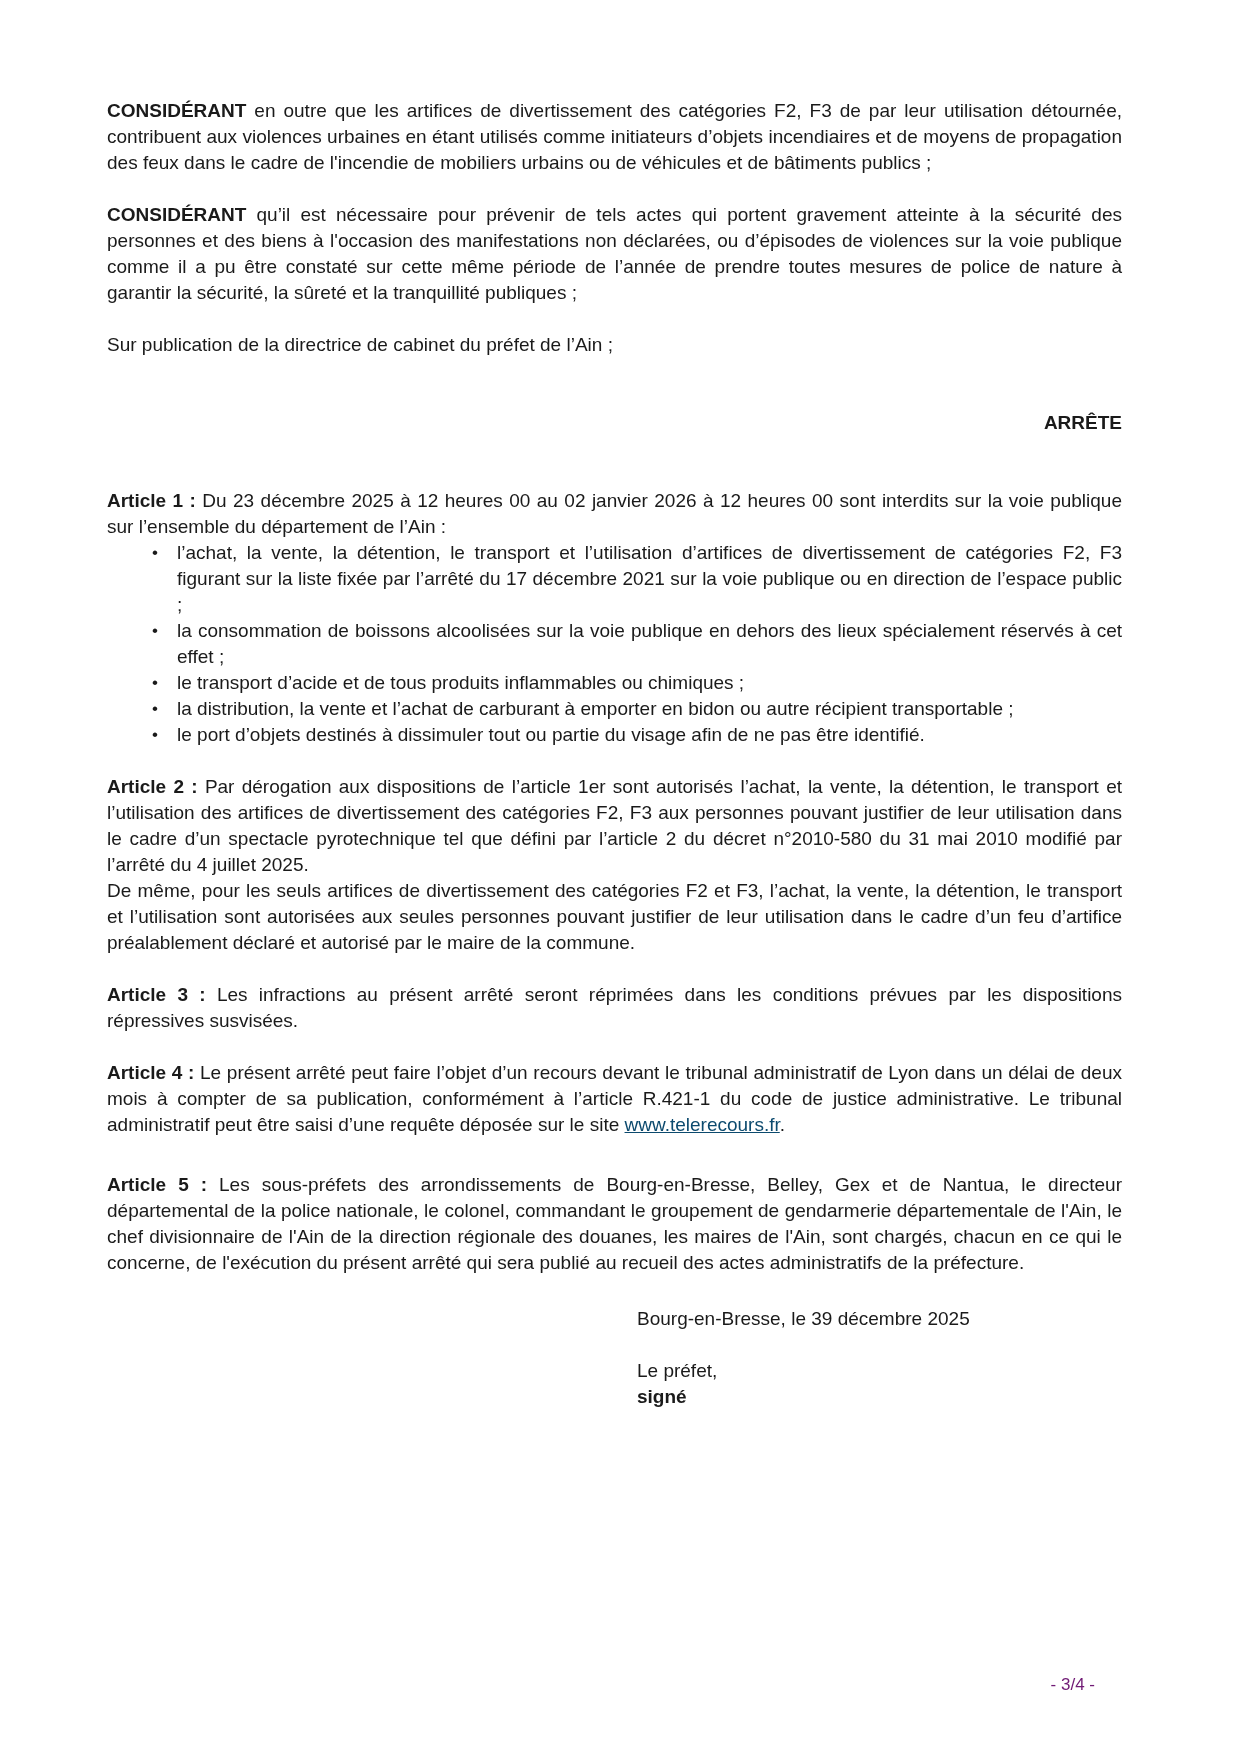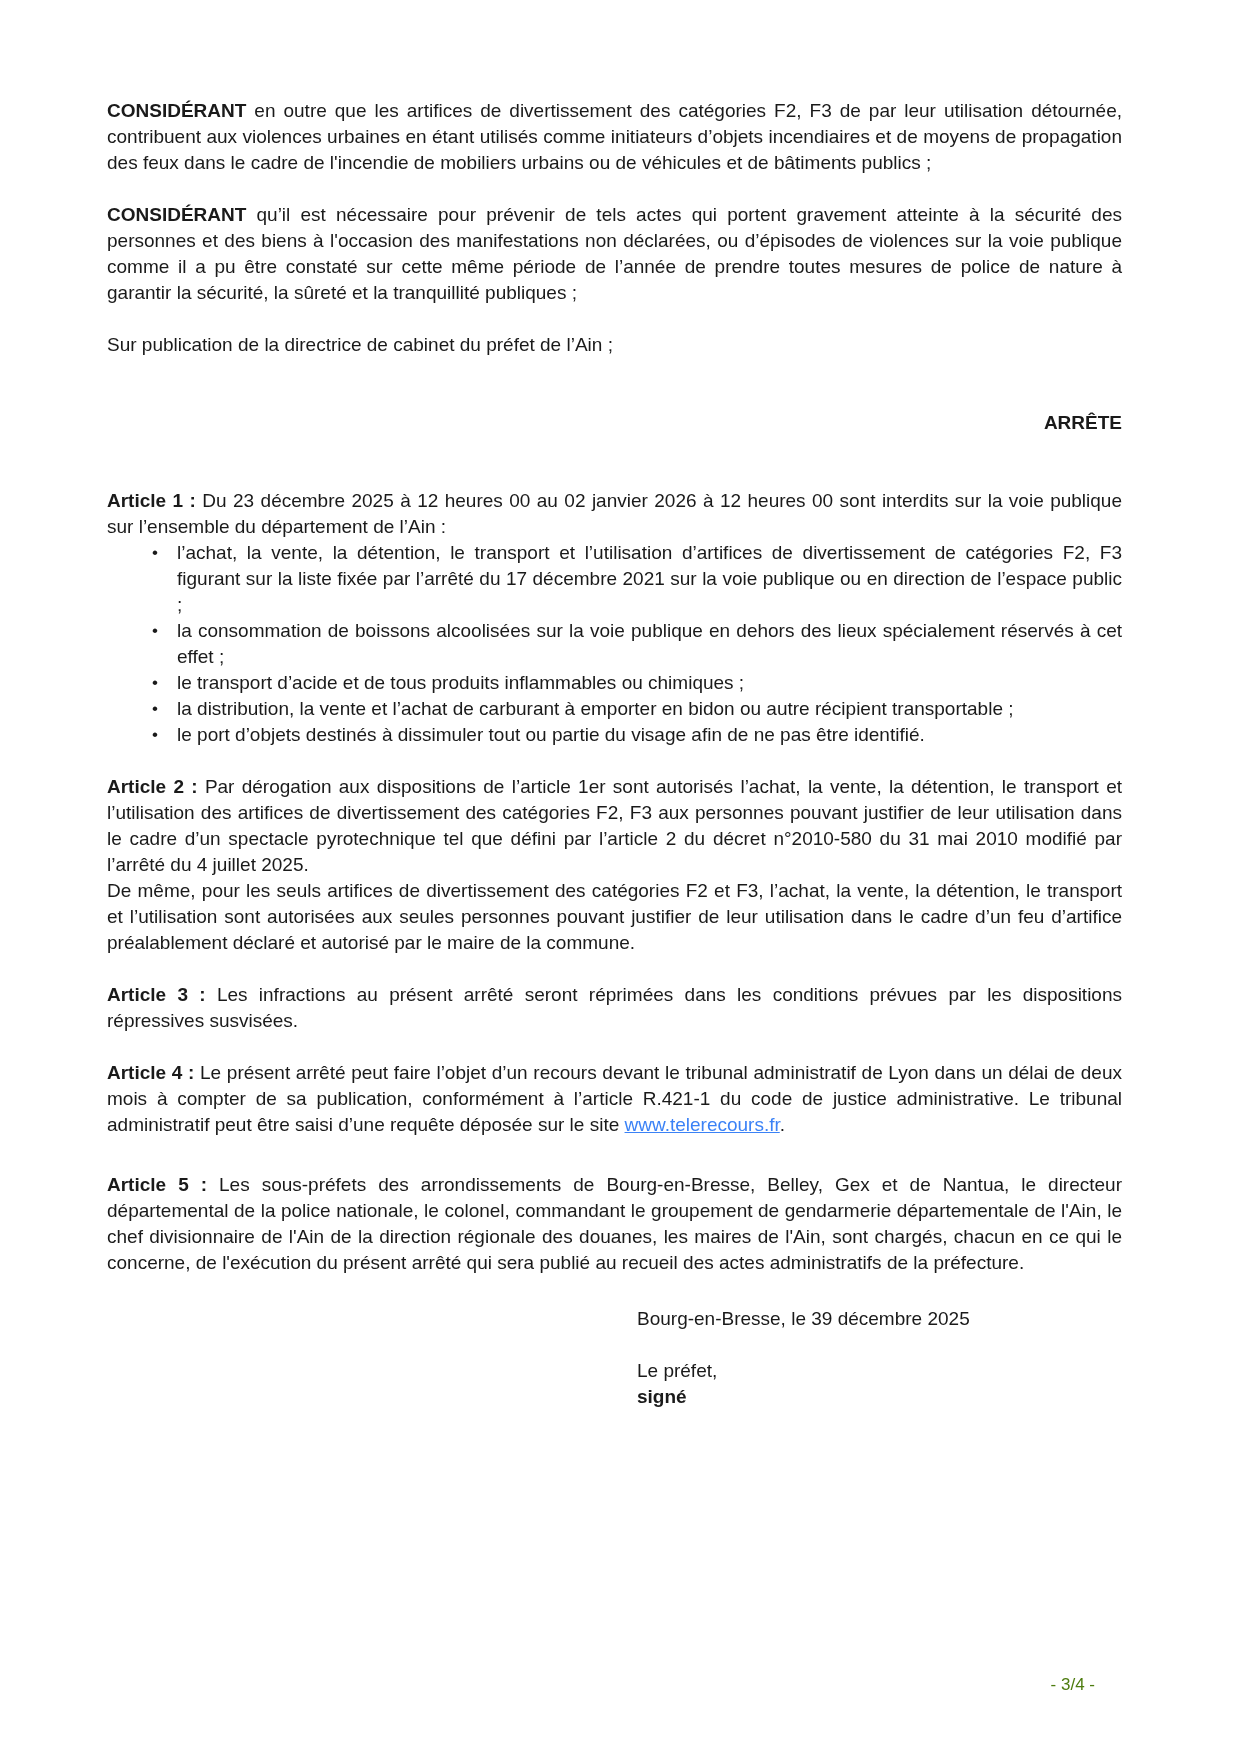--- a/index.html
+++ b/index.html
@@ -40,35 +40,35 @@
     content:"\2022";
     position:absolute;
     left:-25px;
     top:0;
     font-size:17px;
   }
   .article{margin-bottom:26px;}
   .article4{margin-bottom:34px;}
   .article5{margin-bottom:30px;}
   a.telerecours{
-    color:#3b82f6;
+    color:#0c4a6e;
     text-decoration:underline;
     cursor:pointer;
   }
   .signature{
     margin-left:530px;
   }
   .signature .place-date{margin-bottom:26px;}
   .signature .signed{font-weight:bold;}
   .page-footer{
     position:absolute;
     right:146px;
     bottom:56px;
     font-size:17px;
-    color:#4d7c0f;
+    color:#701a75;
   }
 </style>
 </head>
 <body>
 
 <div class="page">
 
   <p class="just mb1"><strong class="lead">CONSIDÉRANT</strong><span> en outre que les artifices de divertissement des catégories F2, F3 de par leur utilisation détournée, contribuent aux violences urbaines en étant utilisés comme initiateurs d’objets incendiaires et de moyens de propagation des feux dans le cadre de l'incendie de mobiliers urbains ou de véhicules et de bâtiments publics ;</span></p>
 
   <p class="just mb1"><strong class="lead">CONSIDÉRANT</strong><span> qu’il est nécessaire pour prévenir de tels actes qui portent gravement atteinte à la sécurité des personnes et des biens à l'occasion des manifestations non déclarées, ou d’épisodes de violences sur la voie publique comme il a pu être constaté sur cette même période de l’année de prendre toutes mesures de police de nature à garantir la sécurité, la sûreté et la tranquillité publiques ;</span></p>

